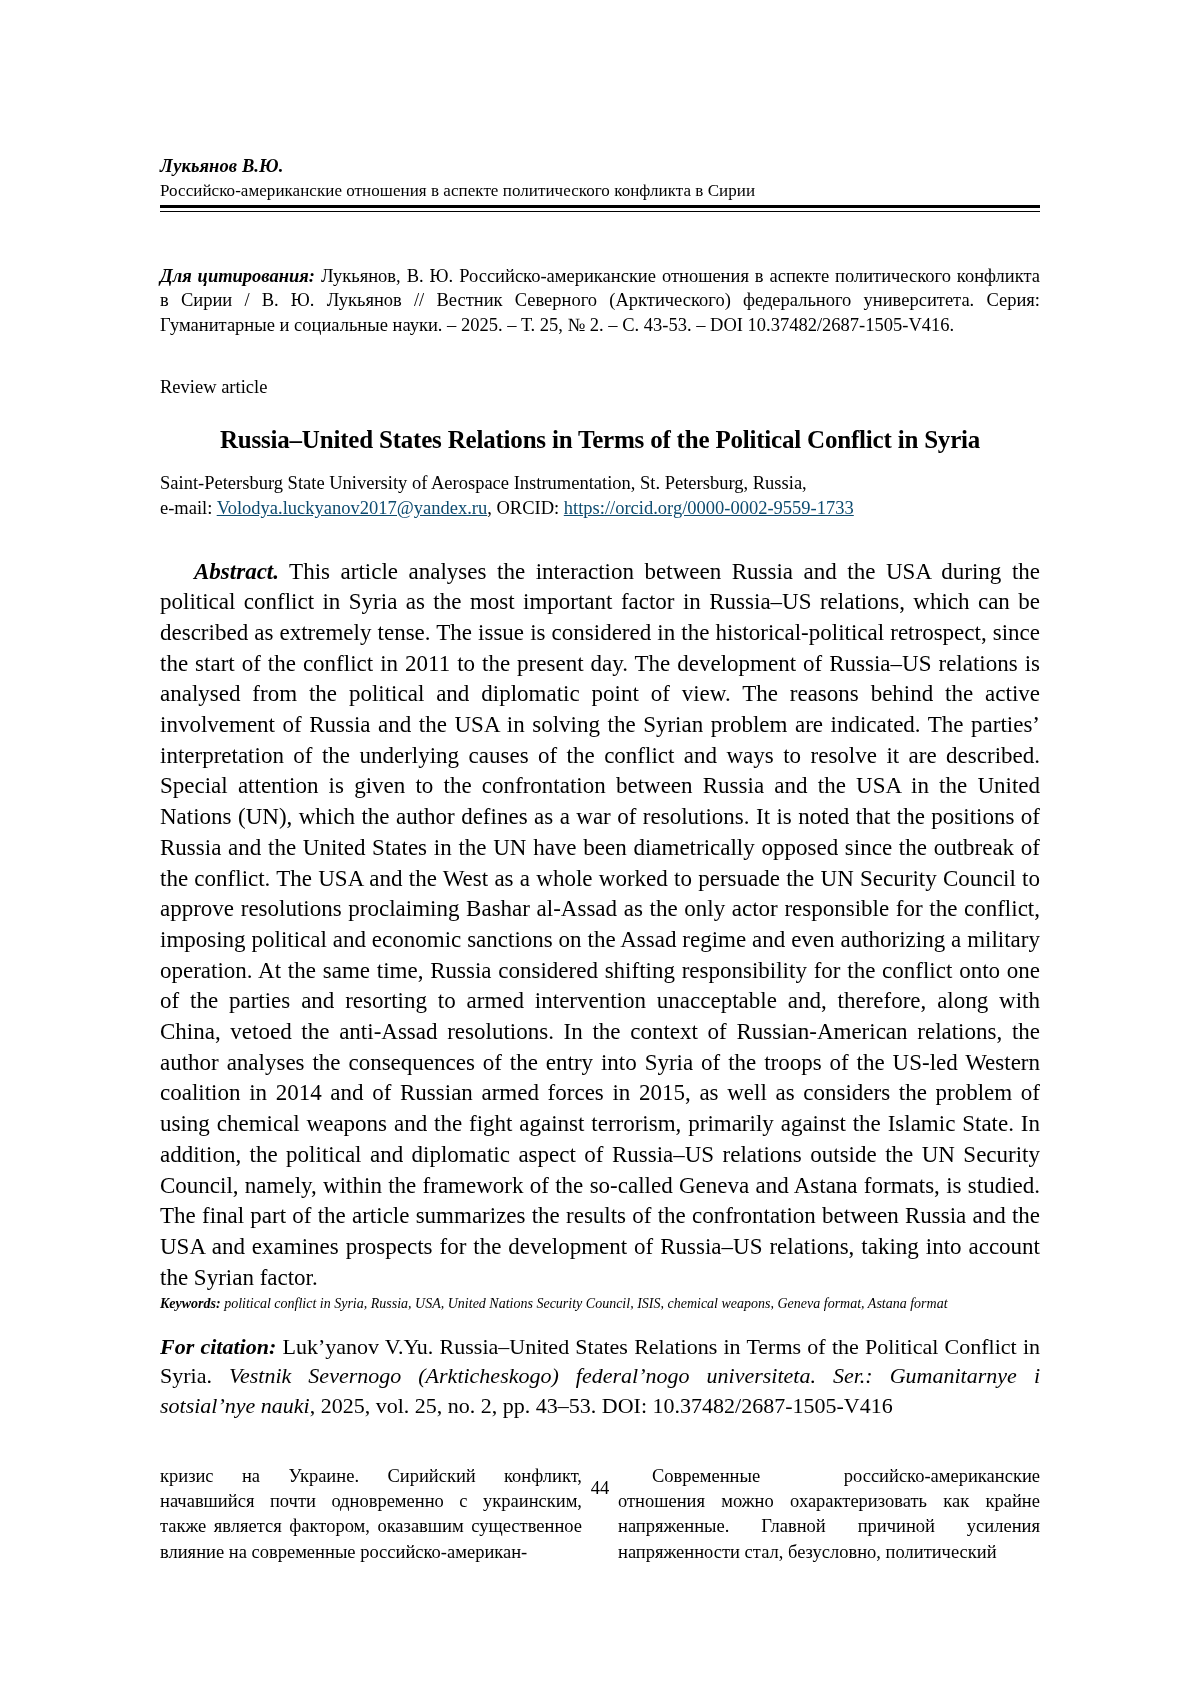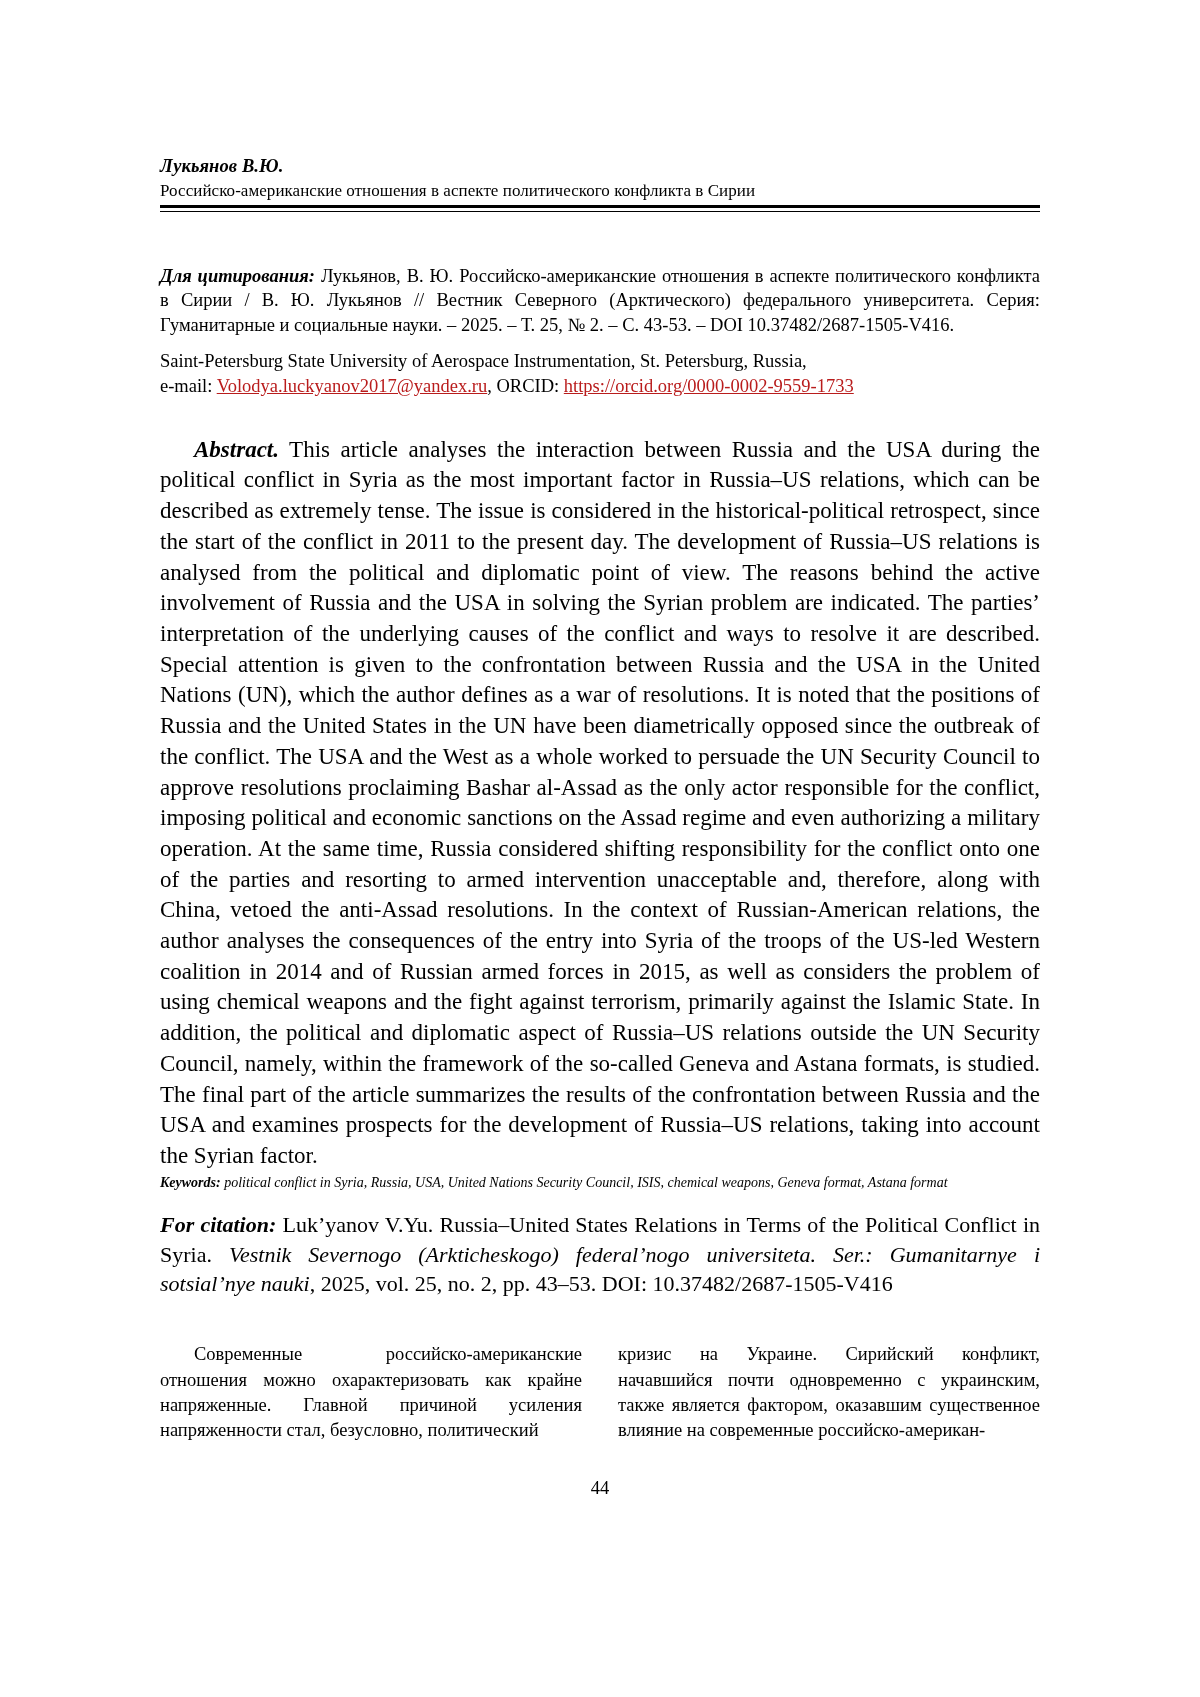--- a/index.html
+++ b/index.html
@@ -76,21 +76,21 @@
   .affil {
     margin-top: 12px;
     font-size: 18.5px;
     line-height: 1.34;
   }
   .email-line {
     font-size: 18.5px;
     line-height: 1.34;
   }
   a.link {
-    color: #b91c1c;
+    color: #0c4a6e;
     text-decoration: underline;
   }
 
   
   .abstract {
     margin-top: 36px;
     font-size: 23px;
     line-height: 1.335;
     text-align: justify;
     text-justify: inter-word;
@@ -159,41 +159,43 @@
   <div>
     <div class="runhead-author">Лукьянов В.Ю.</div>
     <div class="runhead-title">Российско-американские отношения в аспекте политического конфликта в Сирии</div>
     <div class="rule-double"></div>
   </div>
 
   <div class="cite-ru">
     <span class="lead">Для цитирования:</span><span> Лукьянов, В. Ю. Российско-американские отношения в аспекте политического конфликта в Сирии / В. Ю. Лукьянов // Вестник Северного (Арктического) федерального университета. Серия: Гуманитарные и социальные науки. – 2025. – Т. 25, № 2. – С. 43-53. – DOI 10.37482/2687-1505-V416.</span>
   </div>
 
-
+  <div class="article-type">Review article</div>
+
+  <h1 class="paper-title">Russia–United States Relations in Terms of the Political Conflict in Syria</h1>
 
   <div class="affil">Saint-Petersburg State University of Aerospace Instrumentation, St. Petersburg, Russia,</div>
   <div class="email-line"><span>e-mail: </span><a class="link" href="#">Volodya.luckyanov2017@yandex.ru</a><span>, ORCID: </span><a class="link" href="#">https://orcid.org/0000-0002-9559-1733</a></div>
 
   <div class="abstract">
     <p class="first"><span class="lead">Abstract.</span><span> This article analyses the interaction between Russia and the USA during the political conflict in Syria as the most important factor in Russia–US relations, which can be described as extremely tense. The issue is considered in the historical-political retrospect, since the start of the conflict in 2011 to the present day. The development of Russia–US relations is analysed from the political and diplomatic point of view. The reasons behind the active involvement of Russia and the USA in solving the Syrian problem are indicated. The parties’ interpretation of the underlying causes of the conflict and ways to resolve it are described. Special attention is given to the confrontation between Russia and the USA in the United Nations (UN), which the author defines as a war of resolutions. It is noted that the positions of Russia and the United States in the UN have been diametrically opposed since the outbreak of the conflict. The USA and the West as a whole worked to persuade the UN Security Council to approve resolutions proclaiming Bashar al-Assad as the only actor responsible for the conflict, imposing political and economic sanctions on the Assad regime and even authorizing a military operation. At the same time, Russia considered shifting responsibility for the conflict onto one of the parties and resorting to armed intervention unacceptable and, therefore, along with China, vetoed the anti-Assad resolutions. In the context of Russian-American relations, the author analyses the consequences of the entry into Syria of the troops of the US-led Western coalition in 2014 and of Russian armed forces in 2015, as well as considers the problem of using chemical weapons and the fight against terrorism, primarily against the Islamic State. In addition, the political and diplomatic aspect of Russia–US relations outside the UN Security Council, namely, within the framework of the so-called Geneva and Astana formats, is studied. The final part of the article summarizes the results of the confrontation between Russia and the USA and examines prospects for the development of Russia–US relations, taking into account the Syrian factor.</span></p>
   </div>
 
   <div class="keywords">
     <span class="lead">Keywords:</span><span> political conflict in Syria, Russia, USA, United Nations Security Council, ISIS, chemical weapons, Geneva format, Astana format</span>
   </div>
 
   <div class="forcite">
     <span class="lead">For citation:</span><span> Luk’yanov V.Yu. Russia–United States Relations in Terms of the Political Conflict in Syria. </span><span class="it">Vestnik Severnogo (Arkticheskogo) federal’nogo universiteta. Ser.: Gumanitarnye i sotsial’nye nauki</span><span>, 2025, vol. 25, no. 2, pp. 43–53. DOI: 10.37482/2687-1505-V416</span>
   </div>
 
   <div class="cols">
+    <div class="col">
+      <p>кризис на Украине. Сирийский конфликт, начавшийся почти одновременно с украинским, также является фактором, оказавшим существенное влияние на современные российско-американ-</p>
+    </div>
     <div class="col">
       <p class="indent">Современные российско-американские отношения можно охарактеризовать как крайне напряженные. Главной причиной усиления напряженности стал, безусловно, политический</p>
     </div>
-    <div class="col">
-      <p>кризис на Украине. Сирийский конфликт, начавшийся почти одновременно с украинским, также является фактором, оказавшим существенное влияние на современные российско-американ-</p>
-    </div>
   </div>
 
 </div>
 
 <div class="folio">44</div>
 
 </body></html>

